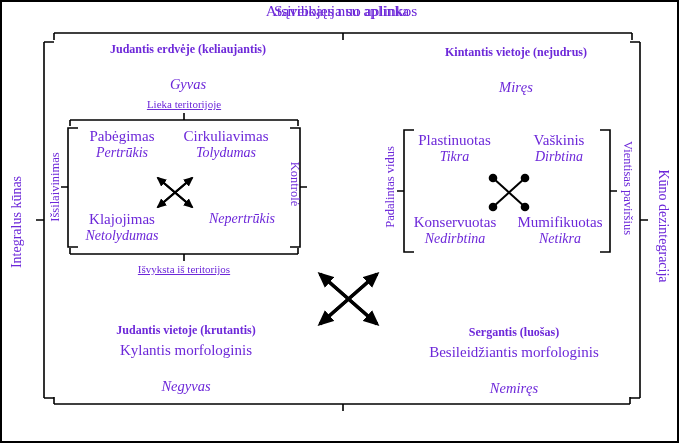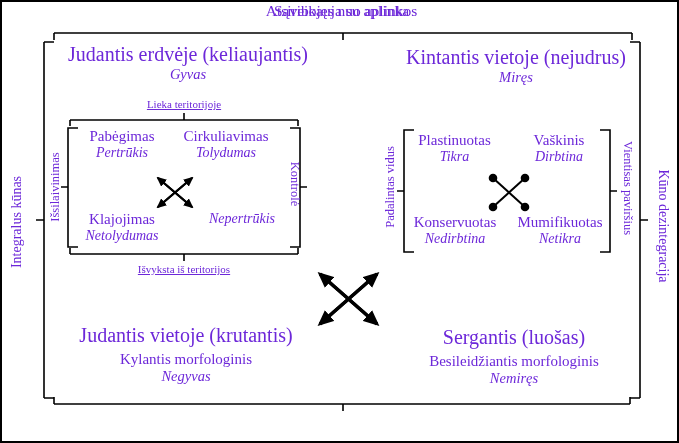--- a/index.html
+++ b/index.html
@@ -4,23 +4,23 @@
 <style>
   html,body{margin:0;padding:0;background:#e8e8e8;}
   .canvas{
     position:relative; width:679px; height:443px; margin:0 auto;
     background:#ffffff; border:2px solid #000; box-sizing:border-box;
     font-family:"Liberation Serif","DejaVu Serif",serif; color:#6d28d9; overflow:hidden;
   }
   .txt{position:absolute; line-height:1.15; white-space:nowrap;}
   .center{text-align:center; white-space:normal;}
   .frame-label{font-size:15.5px;}
-  .q-title{font-size:20px; font-weight:normal;}
+  .q-title{font-size:12px; font-weight:bold;}
   .q-sub{font-size:15px; margin-top:4px;}
-  .q-state{font-size:14.5px; font-style:italic; margin-top:0;}
+  .q-state{font-size:14.5px; font-style:italic; margin-top:19px;}
   .term{font-size:15px;}
   .gloss{font-size:14px; font-style:italic; margin-top:0;}
   .sq-label{font-size:11px;text-decoration:underline;}
   .vtext-up{writing-mode:vertical-rl; transform:rotate(180deg);}
   .vtext-down{writing-mode:vertical-rl;}
   .vcenter{transform:translate(-50%,-50%);}
   .vcenter.vtext-up{transform:translate(-50%,-50%) rotate(180deg);}
   .outer-side{font-size:14px;}
   .inner-side{font-size:12.5px;}
   svg.overlay{position:absolute; left:0; top:0; width:679px; height:443px;}

